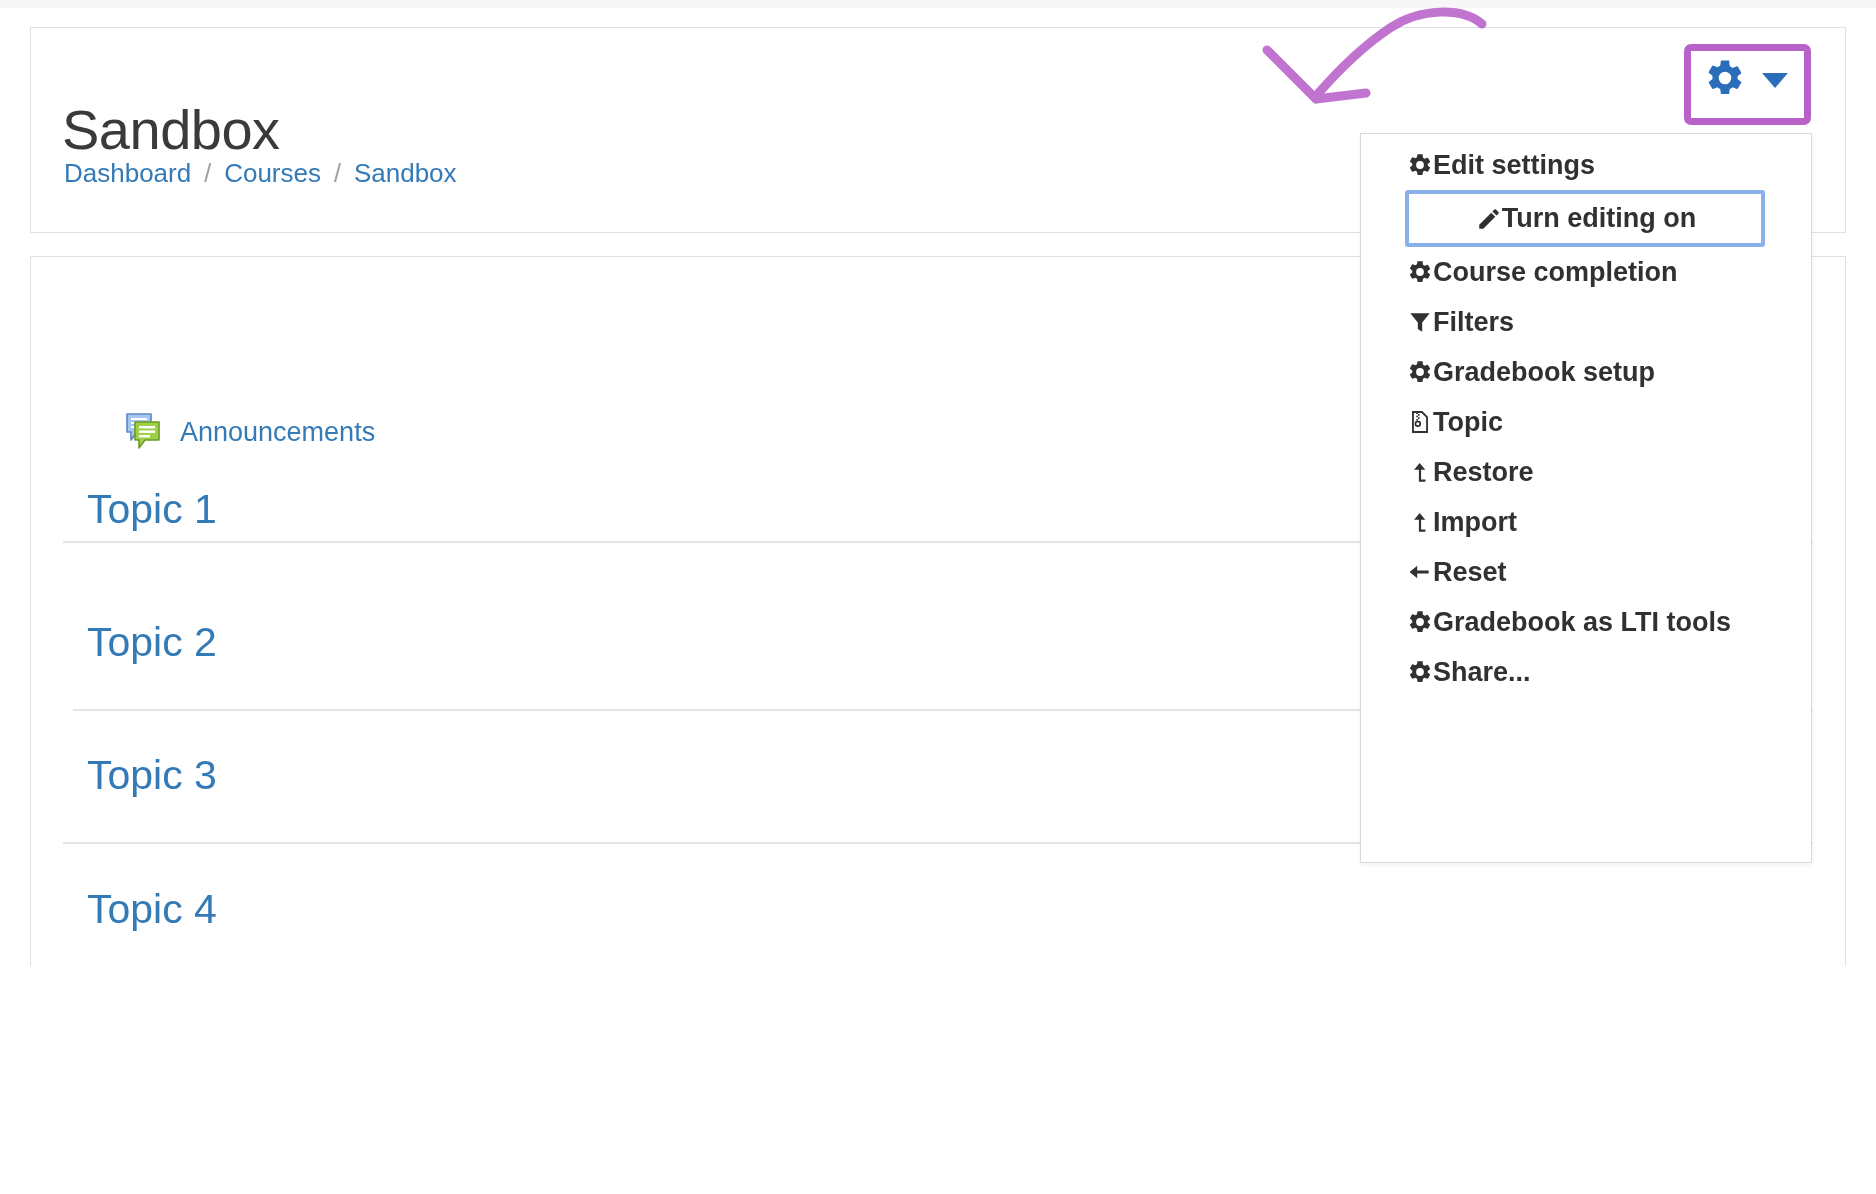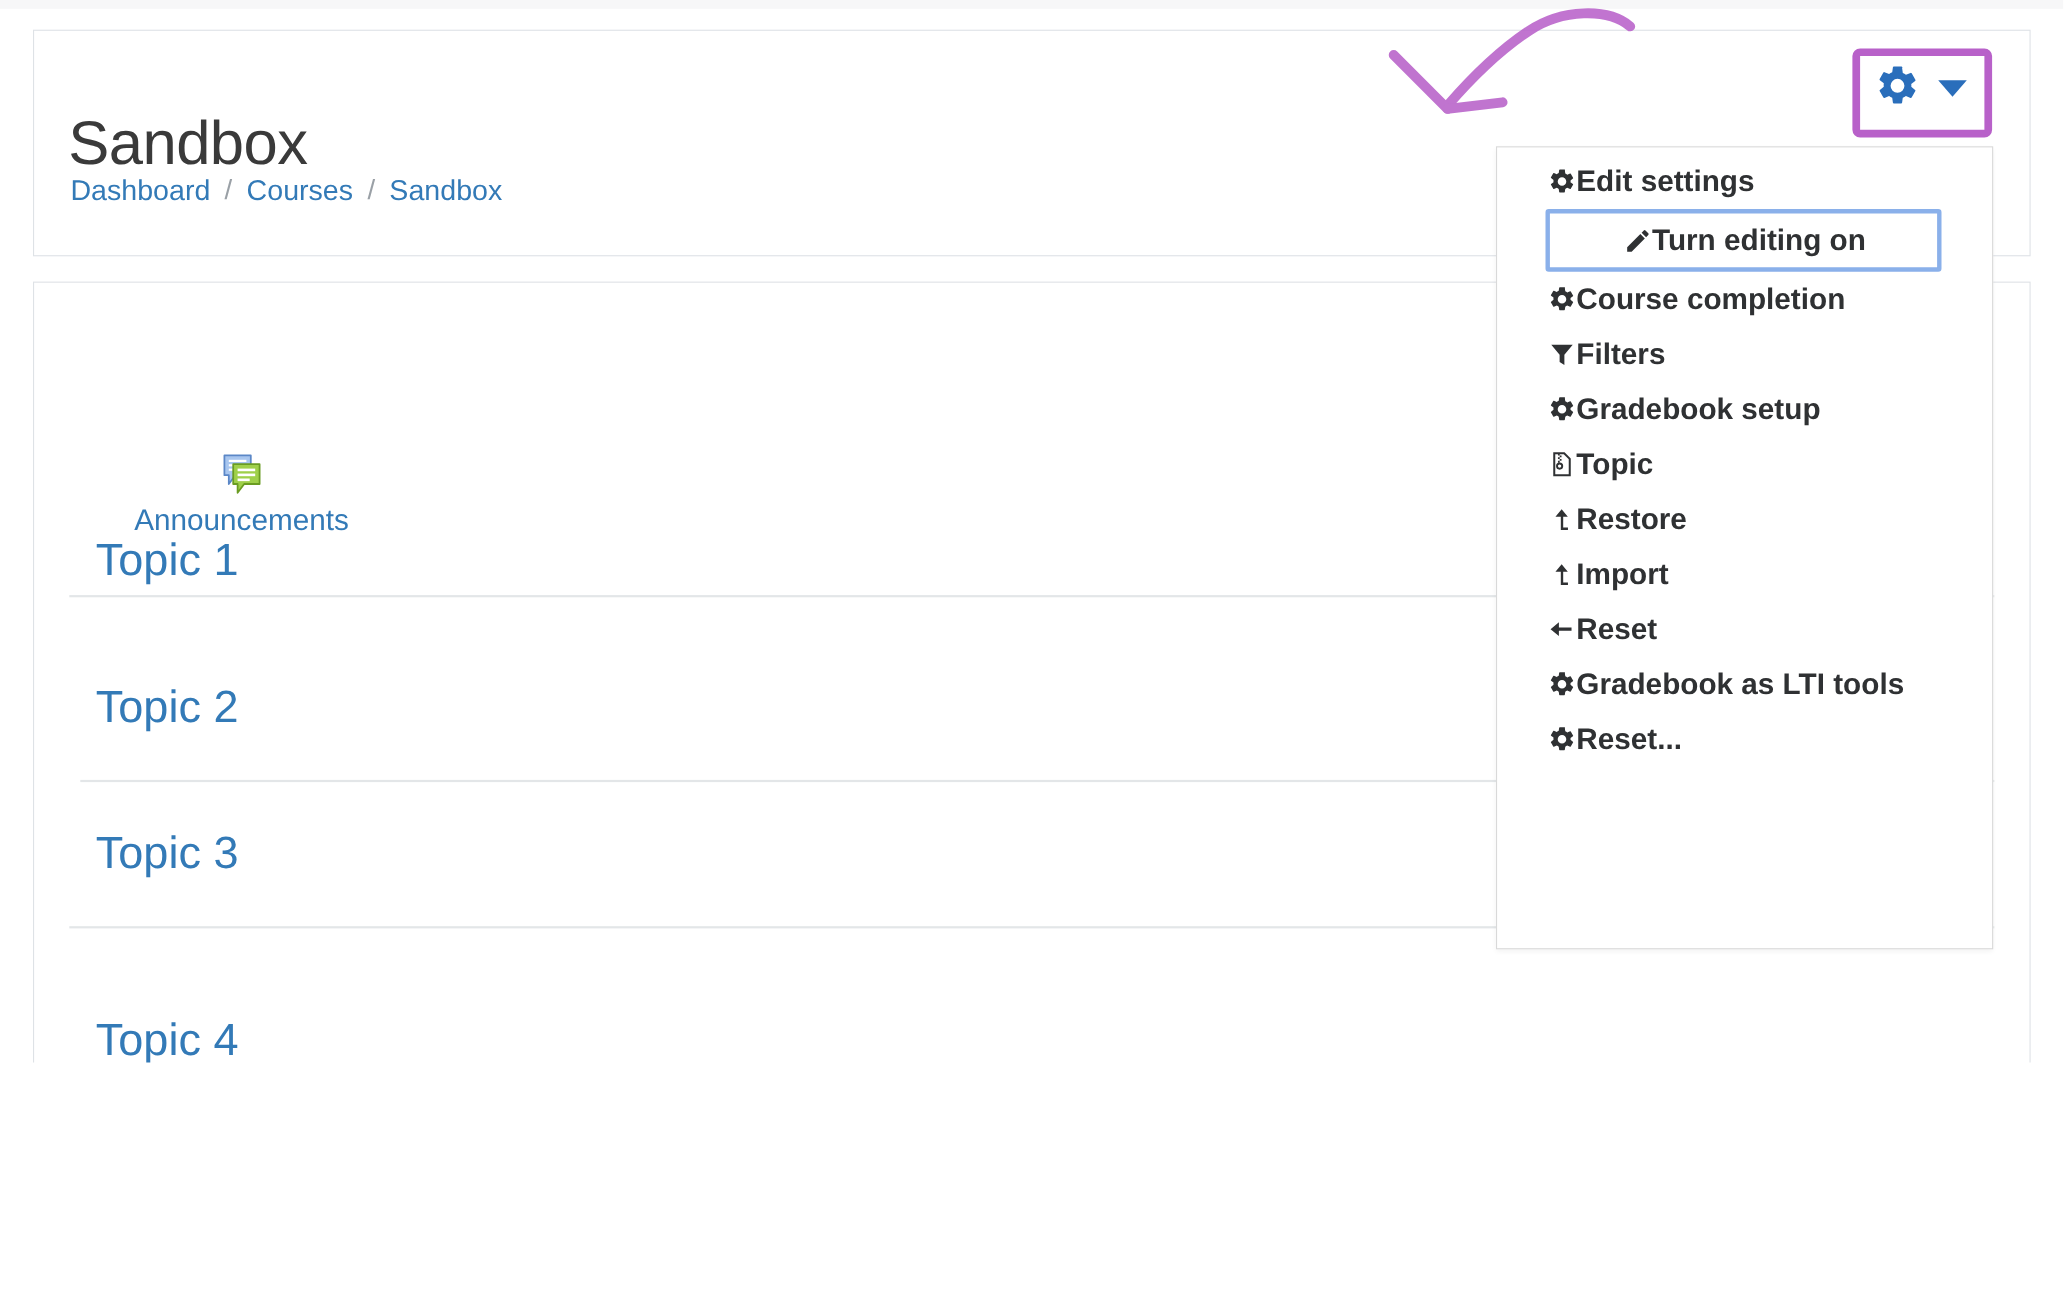--- a/index.html
+++ b/index.html
@@ -109,23 +109,22 @@
     background: #ffffff;
     border: 1px solid #dee2e6;
   }
 
   
   .announcements-row {
     position: absolute;
     left: 91px; top: 152px;
     display: flex;
     align-items: center;
-    gap: 4px;
-    white-space: nowrap;
-    flex-direction: column;
+    gap: 16px;
+    white-space: nowrap;
   }
   .announce-icon { display: block; flex: 0 0 auto; }
   .announce-label {
     font-size: 27px;
     color: #337ab7;
     text-decoration: none;
     cursor: pointer;
     line-height: 1;
   }
 
@@ -262,21 +261,21 @@
 
     <a class="topic-title" style="left:56px; top:232px;">Topic 1</a>
 
     <div class="sep" style="left:42px; top:452px; width:1740px;"></div>
     <a class="topic-title" style="left:56px; top:365px;">Topic 2</a>
 
     <div class="sep" style="left:32px; top:585px; width:1750px;"></div>
     <a class="topic-title" style="left:56px; top:498px;">Topic 3</a>
 
     <div class="sep" style="left:32px; top:719px; width:1750px;"></div>
-    <a class="topic-title" style="left:56px; top:668px;text-align:center;">Topic 4</a>
+    <a class="topic-title" style="left:56px; top:632px;text-align:center;">Topic 4</a>
 
   </div>
 
   <div class="dropdown-menu">
 
     <div class="menu-item">
       <span class="mi-icon">
         <svg width="26" height="26" viewBox="0 0 24 24">
             <path fill="#2f3133" d="M19.14 12.94c.04-.31.06-.63.06-.94s-.02-.63-.06-.94l2.03-1.58a.49.49 0 0 0 .12-.62l-1.92-3.32a.49.49 0 0 0-.59-.22l-2.39.96a7.03 7.03 0 0 0-1.63-.94l-.36-2.54A.48.48 0 0 0 13.9 2h-3.8a.48.48 0 0 0-.48.4l-.36 2.54c-.59.24-1.13.56-1.63.94l-2.39-.96a.49.49 0 0 0-.59.22L2.73 8.46a.49.49 0 0 0 .12.62l2.03 1.58c-.04.31-.06.63-.06.94s.02.63.06.94l-2.03 1.58a.49.49 0 0 0-.12.62l1.92 3.32c.12.21.37.3.59.22l2.39-.96c.5.38 1.04.7 1.63.94l.36 2.54c.04.23.24.4.48.4h3.8c.24 0 .44-.17.48-.4l.36-2.54c.59-.24 1.13-.56 1.63-.94l2.39.96c.22.08.47-.01.59-.22l1.92-3.32a.49.49 0 0 0-.12-.62l-2.03-1.58zM12 15.6A3.6 3.6 0 1 1 12 8.4a3.6 3.6 0 0 1 0 7.2z"></path>
           </svg>
@@ -367,18 +366,18 @@
       </span>
       <span class="mi-label">Gradebook as LTI tools</span>
     </div>
 
     <div class="menu-item">
       <span class="mi-icon">
         <svg width="26" height="26" viewBox="0 0 24 24">
             <path fill="#2f3133" d="M19.14 12.94c.04-.31.06-.63.06-.94s-.02-.63-.06-.94l2.03-1.58a.49.49 0 0 0 .12-.62l-1.92-3.32a.49.49 0 0 0-.59-.22l-2.39.96a7.03 7.03 0 0 0-1.63-.94l-.36-2.54A.48.48 0 0 0 13.9 2h-3.8a.48.48 0 0 0-.48.4l-.36 2.54c-.59.24-1.13.56-1.63.94l-2.39-.96a.49.49 0 0 0-.59.22L2.73 8.46a.49.49 0 0 0 .12.62l2.03 1.58c-.04.31-.06.63-.06.94s.02.63.06.94l-2.03 1.58a.49.49 0 0 0-.12.62l1.92 3.32c.12.21.37.3.59.22l2.39-.96c.5.38 1.04.7 1.63.94l.36 2.54c.04.23.24.4.48.4h3.8c.24 0 .44-.17.48-.4l.36-2.54c.59-.24 1.13-.56 1.63-.94l2.39.96c.22.08.47-.01.59-.22l1.92-3.32a.49.49 0 0 0-.12-.62l-2.03-1.58zM12 15.6A3.6 3.6 0 1 1 12 8.4a3.6 3.6 0 0 1 0 7.2z"></path>
           </svg>
       </span>
-      <span class="mi-label">Reset...</span>
+      <span class="mi-label">Share...</span>
     </div>
 
   </div>
 
 </div>
 
 </body></html>

